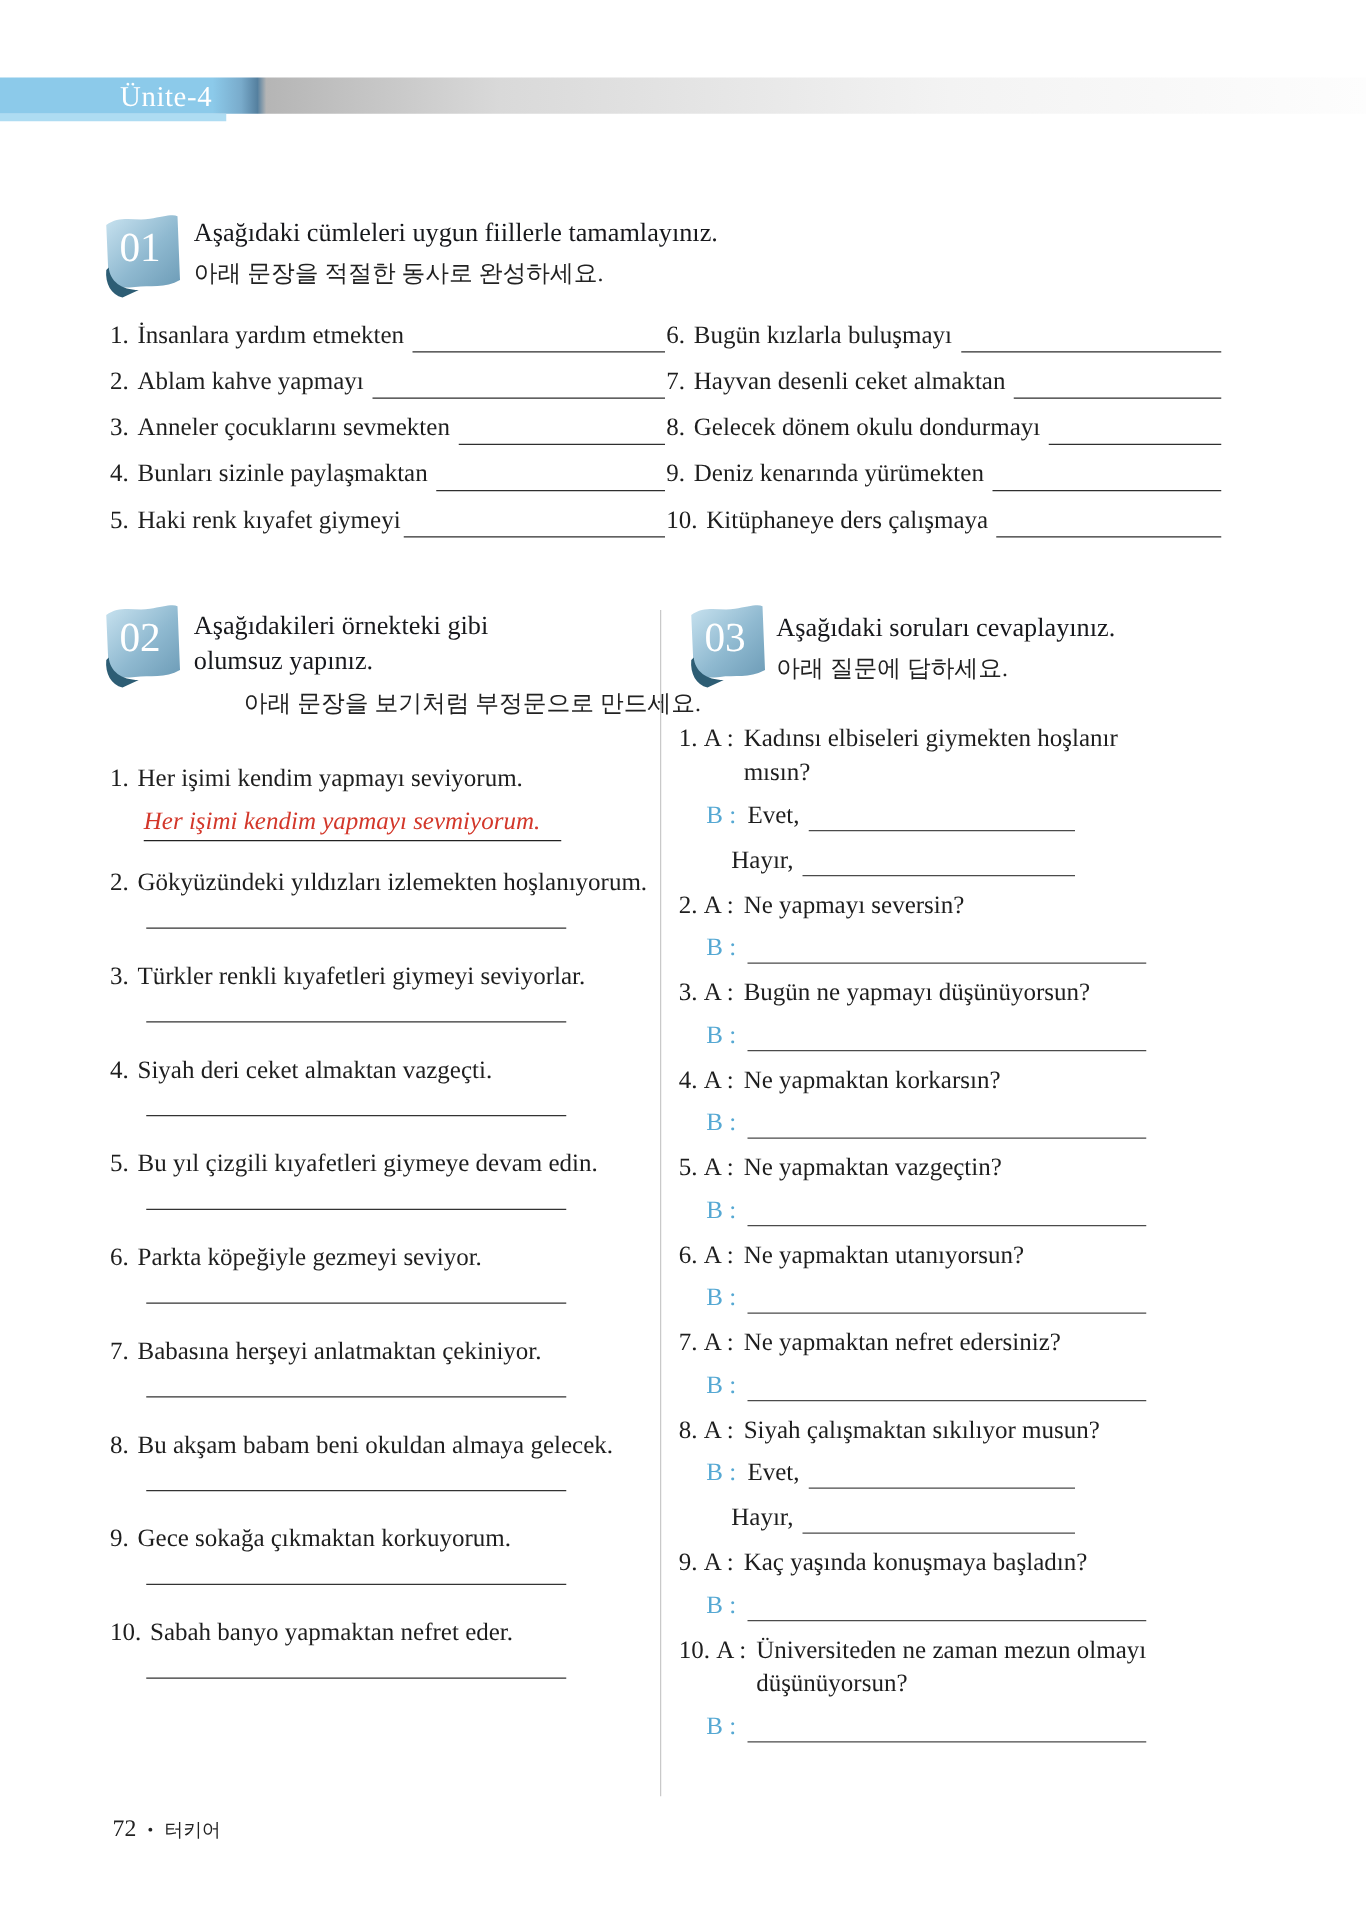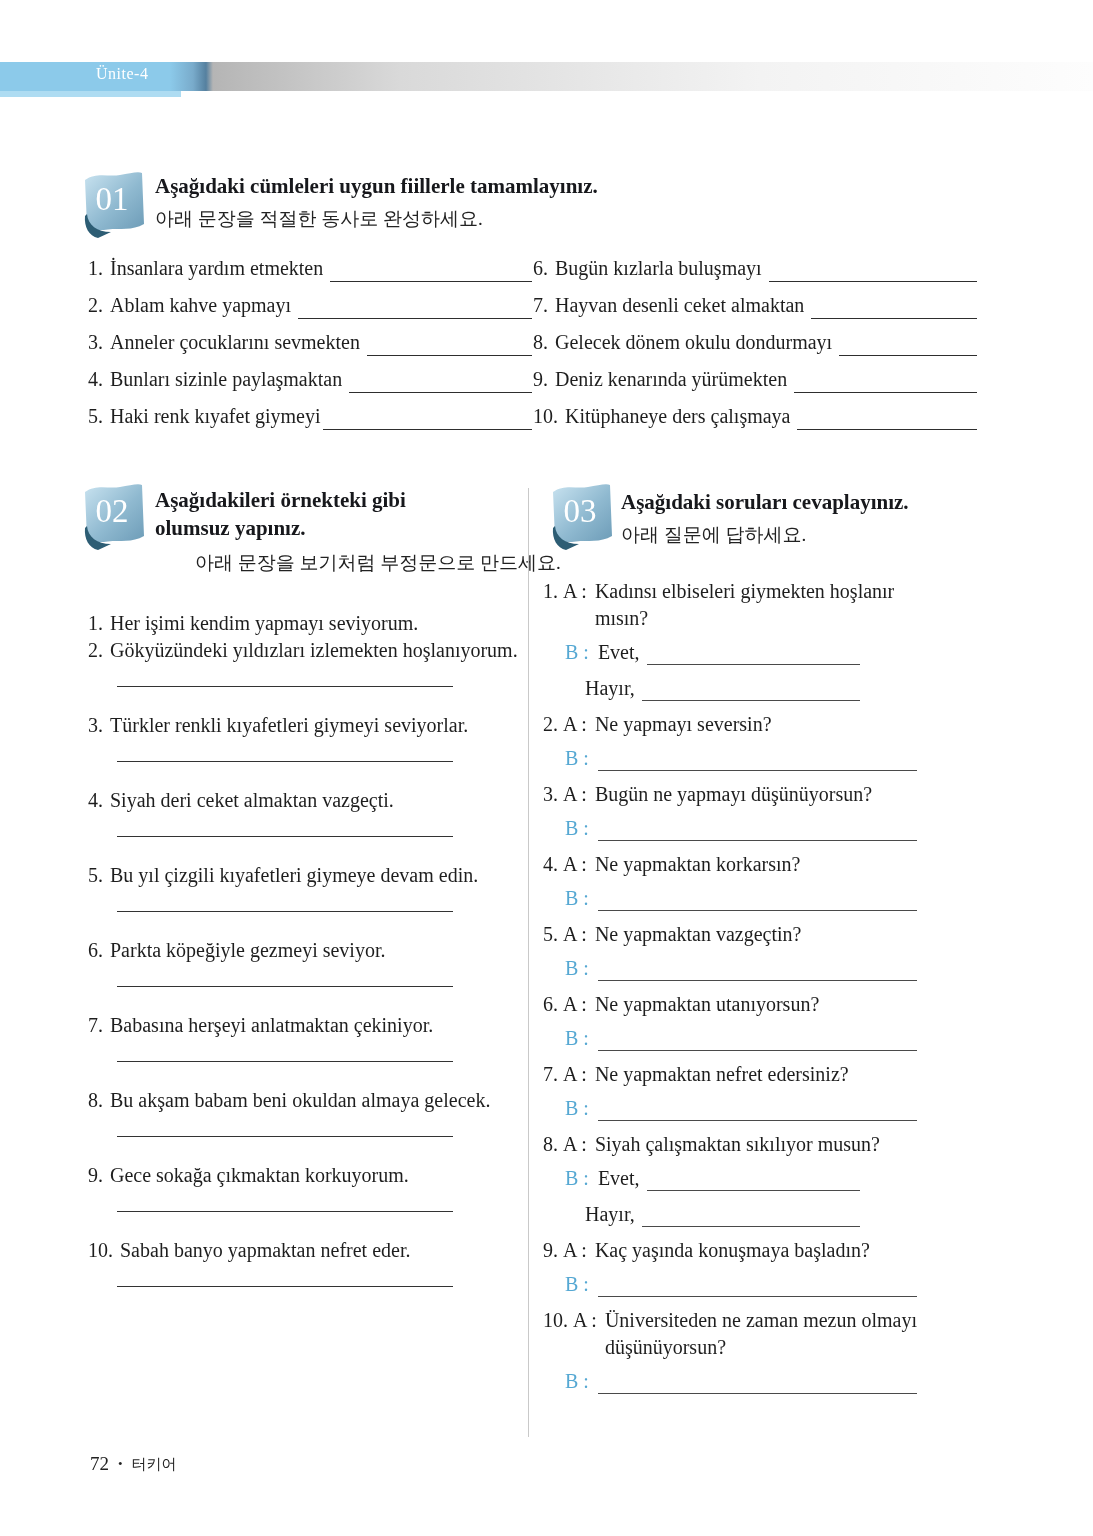--- a/index.html
+++ b/index.html
@@ -18,33 +18,33 @@
     background:linear-gradient(to right,
       #8ccaea 0px, #8ccaea 170px, #79abcb 193px, #55809f 206px,
       #b5b5b5 213px, #d9d9d9 400px, #f3f3f3 760px, #fdfdfd 1093px);
   }
   .unit-bar::after {
     content:""; position:absolute; left:0; top:29px; width:181px; height:6px;
     background:#aedcf2;
   }
   .unit-label {
     position:absolute; left:96px; top:3px;
-    color:#ffffff; font-size:16px; letter-spacing:0.5px;
+    color:#ffffff; font-size:23px; letter-spacing:0.5px;
   }
 
   
   .badge { position:absolute; width:66px; height:72px; }
   .badge .num {
     position:absolute; left:0; top:2px; width:64px; height:58px;
     display:flex; align-items:center; justify-content:center;
     color:#ffffff; font-size:33px;
   }
 
   
-  .sec-title { position:absolute; font-size:21px; font-weight:bold; color:#17181c; line-height:28px; }
+  .sec-title { position:absolute; font-size:21px; font-weight:normal; color:#17181c; line-height:28px; }
   .sec-sub   { position:absolute; font-size:19px; color:#222;text-align:right; }
 
   
   .s1-col { position:absolute; width:444px; }
   .s1-col .row {
     display:flex; align-items:flex-end;
     height:27px; margin-bottom:10px; font-size:20px; line-height:27px;
   }
   .s1-col .num { margin-right:7px; white-space:nowrap; }
   .s1-col .txt { white-space:nowrap; }
@@ -193,20 +193,23 @@
 </div>
 <div class="sec-title" style="left:155px; top:486px; width:310px;">Aşağıdakileri örnekteki gibi olumsuz yapınız.</div>
 <div class="sec-sub" style="left:155px; top:550px;margin-left:40px;">아래 문장을 보기처럼 부정문으로 만드세요.</div>
 
 <div class="s2-items">
   <div class="s2-item">
     <div class="s2-q">
       <span class="num">1.</span>
       <span class="txt">Her işimi kendim yapmayı seviyorum.</span>
     </div>
+    <div class="s2-line ans">
+      <span>Her işimi kendim yapmayı sevmiyorum.</span>
+    </div>
   </div>
   <div class="s2-item">
     <div class="s2-q">
       <span class="num">2.</span>
       <span class="txt">Gökyüzündeki yıldızları izlemekten hoşlanıyorum.</span>
     </div>
     <div class="s2-line"></div>
   </div>
   <div class="s2-item">
     <div class="s2-q">

